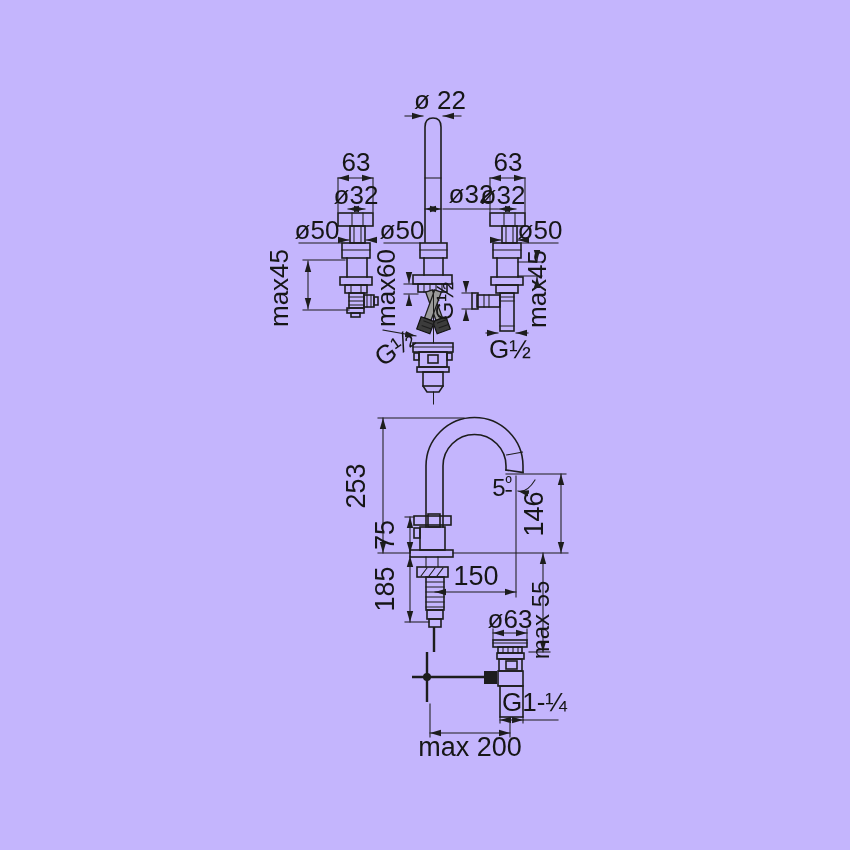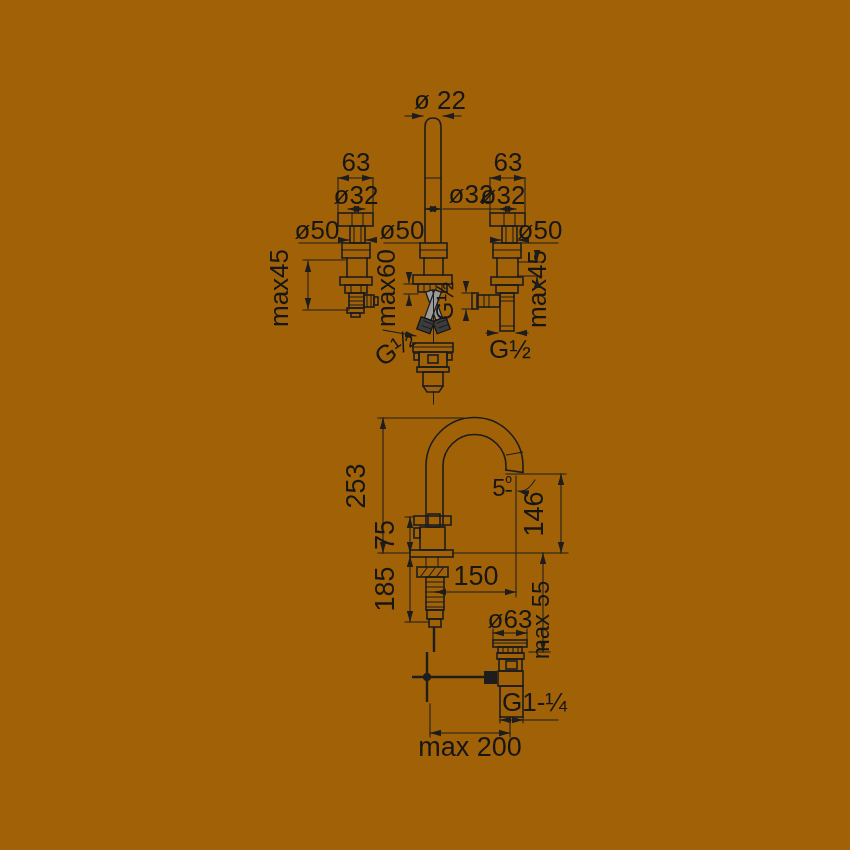--- a/index.html
+++ b/index.html
@@ -1,16 +1,16 @@
 <!DOCTYPE html>
 <html><head>
 <meta charset="utf-8">
 <style>
   html,body{margin:0;padding:0;background:#fff;}
-  .canvas{width:850px;height:850px;position:relative;background:#a16207;overflow:hidden;}
+  .canvas{width:850px;height:850px;position:relative;background:#c4b5fd;overflow:hidden;}
   svg{display:block;}
   .o { fill:none; stroke:#1d1d1d; stroke-width:1.6; stroke-linejoin:miter; stroke-linecap:square;}
   .t { fill:none; stroke:#1d1d1d; stroke-width:1.05; stroke-linecap:square;}
   .r { fill:none; stroke:#1d1d1d; stroke-width:2.4;}
   .f { fill:#1d1d1d; stroke:none;}
   .hose { fill:#9a9a9a; stroke:#1d1d1d; stroke-width:1.3;}
   .conn { fill:#3c3c3c; stroke:#111; stroke-width:1.2;}
   text { font-family:"Liberation Sans", sans-serif; font-size:26px; fill:#161616;}
   .s27{font-size:27px;} .s24{font-size:24px;}
   .mid{text-anchor:middle;}

